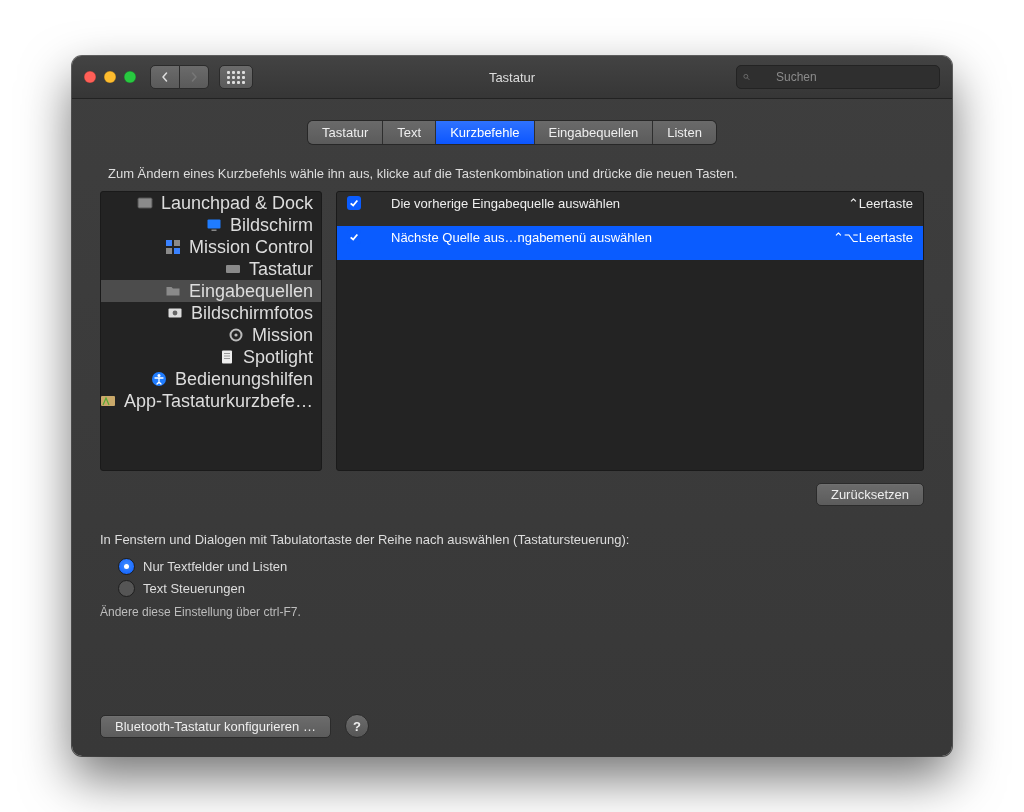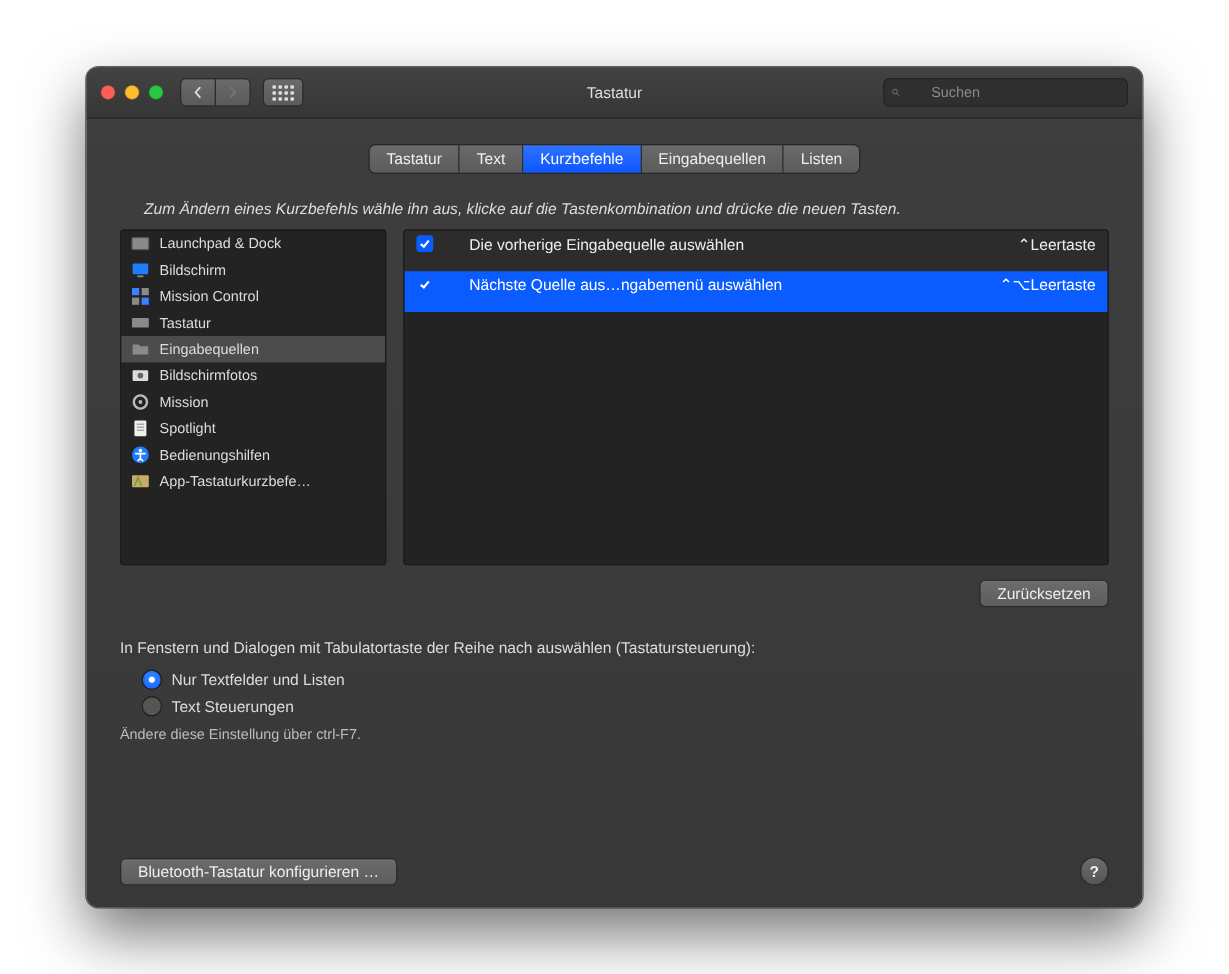--- a/index.html
+++ b/index.html
@@ -66,33 +66,33 @@
   .body{flex:1;padding:22px 28px 18px;display:flex;flex-direction:column;}
   .tabs{display:flex;justify-content:center;margin-bottom:22px;}
   .tabbar{display:flex;border-radius:5px;overflow:hidden;box-shadow:0 0 0 1px #272727;}
   .tab{
     padding:4px 14px;background:linear-gradient(#6a6a6a,#5b5b5b);color:#eee;font-size:13px;
     border-right:1px solid #2e2e2e;cursor:default;
   }
   .tab:last-child{border-right:0;}
   .tab.active{background:linear-gradient(#2f72ff,#0c56ff);color:#fff;}
 
-  .instruct{font-size:13px;color:#ddd;margin:0 0 10px 20px;font-style:italic;}
+  .instruct{font-size:13px;color:#ddd;margin:0 0 10px 8px;}
 
   .lists{display:flex;gap:14px;height:280px;}
   .panel{
     background:#232323;border:1px solid #1a1a1a;border-radius:3px;
     overflow:hidden;
   }
   .left{width:220px;}
   .right{flex:1;}
 
   .cat-row{
-    height:22px;display:flex;align-items:center;padding:0 8px;gap:8px;font-size:12px;color:#ddd;
-    white-space:nowrap;overflow:hidden;text-overflow:ellipsis;
+    height:22px;display:flex;align-items:center;padding:0 8px;gap:8px;font-size:18px;color:#ddd;
+    white-space:nowrap;overflow:hidden;text-overflow:ellipsis;justify-content:flex-end;
   }
   .cat-row.sel{background:#4c4c4c;}
   .cat-row .ic{width:16px;height:16px;flex:0 0 16px;display:flex;align-items:center;justify-content:center;}
   .ic svg{width:16px;height:16px;}
 
   .short-row{
     height:22px;display:flex;align-items:center;padding:0 10px 12px 10px;gap:10px;font-size:13px;color:#eee;
   }
   .short-row.even{background:#2c2c2c;}
   .short-row.sel{background:#0a5cff;color:#fff;}
@@ -113,21 +113,21 @@
   .radios{margin:8px 0 4px 18px;}
   .radio-row{display:flex;align-items:center;gap:8px;height:22px;}
   .radio{
     width:15px;height:15px;border-radius:50%;border:1px solid #1e1e1e;background:#555;
     display:flex;align-items:center;justify-content:center;
   }
   .radio.on{background:radial-gradient(circle at 50% 40%,#3f8cff,#0a5cff);}  
   .radio.on::after{content:"";width:5px;height:5px;border-radius:50%;background:#fff;}
   .hint{font-size:12px;color:#bdbdbd;margin-top:6px;}
 
-  .footer{margin-top:auto;display:flex;justify-content:space-between;align-items:center;gap:14px;padding-top:20px;}
+  .footer{margin-top:auto;display:flex;justify-content:flex-start;align-items:center;gap:14px;padding-top:20px;}
   .help{
     width:22px;height:22px;border-radius:50%;background:linear-gradient(#6c6c6c,#565656);
     border:1px solid #2b2b2b;color:#eee;display:flex;align-items:center;justify-content:center;font-size:13px;font-weight:600;
   }
 </style>
 </head>
 <body>
 
 <div class="stage">
   <div class="window">

